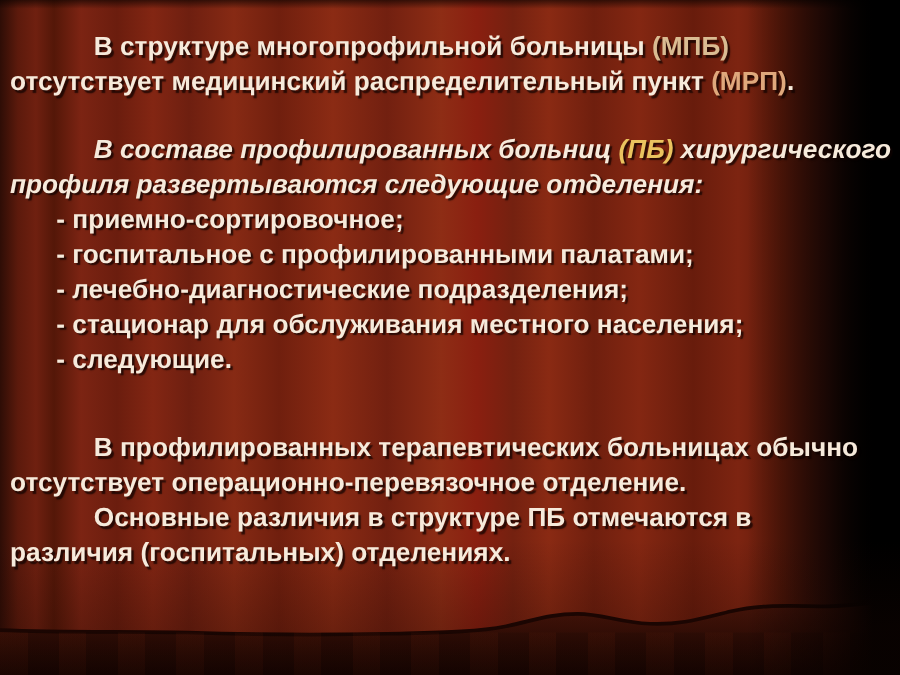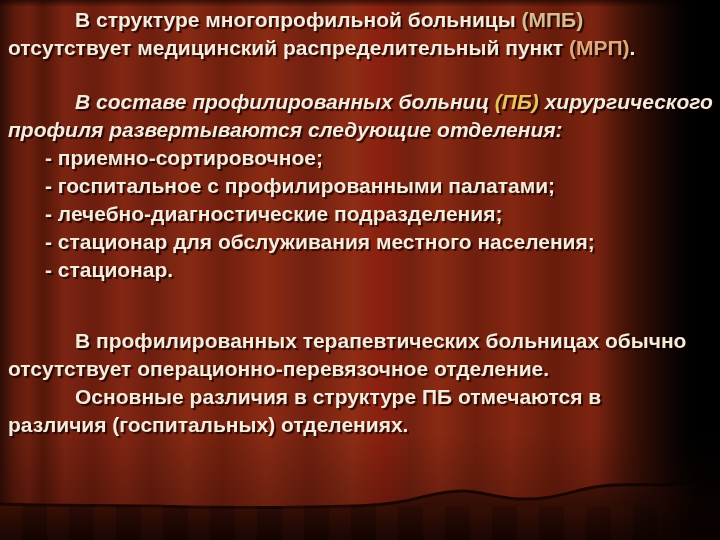--- a/index.html
+++ b/index.html
@@ -29,21 +29,21 @@
   }
   
   .vignette {
     position: absolute; inset: 0; z-index: 3; pointer-events: none;
     background:
       linear-gradient(180deg, rgba(0,0,0,0) 80%, rgba(30,7,2,0.28) 93%, rgba(20,4,1,0.42) 100%),
       linear-gradient(90deg, rgba(0,0,0,0) 0%, rgba(0,0,0,0) 83%, rgba(0,0,0,0.55) 91%, #000 97%);
   }
   
   .content {
-    position: absolute; left: 8px; top: 6px; width: 706px; z-index: 4;
+    position: absolute; left: 8px; top: 24px; width: 706px; z-index: 4;
     color: var(--text, #f6eadb);
     font-size: 21px; font-weight: bold; line-height: 28px;
     text-shadow: 2px 2px 1px rgba(15,3,1,0.75);
   }
   .line { display: block; white-space: nowrap; }
   .indent { padding-left: 67px; }
   .mt-p2 { margin-top: 26px; font-style: italic; }
   .mt-p3 { margin-top: 43px; }
   .mt-p4 { }
   .list-item { padding-left: 37px; }
@@ -86,21 +86,21 @@
   <div class="mt-p2">
     <span class="line indent"><span>В составе профилированных больниц </span><span class="accent-pb">(ПБ)</span><span> хирургического</span></span>
     <span class="line">профиля развертываются следующие отделения:</span>
   </div>
 
   <div>
     <span class="line list-item">- приемно-сортировочное;</span>
     <span class="line list-item">- госпитальное с профилированными палатами;</span>
     <span class="line list-item">- лечебно-диагностические подразделения;</span>
     <span class="line list-item">- стационар для обслуживания местного населения;</span>
-    <span class="line list-item">- стационар.</span>
+    <span class="line list-item">- следующие.</span>
   </div>
 
   <div class="mt-p3">
     <span class="line indent">В профилированных терапевтических больницах обычно</span>
     <span class="line">отсутствует операционно-перевязочное отделение.</span>
   </div>
 
   <div class="mt-p4">
     <span class="line indent">Основные различия в структуре ПБ отмечаются в</span>
     <span class="line">различия (госпитальных) отделениях.</span>

